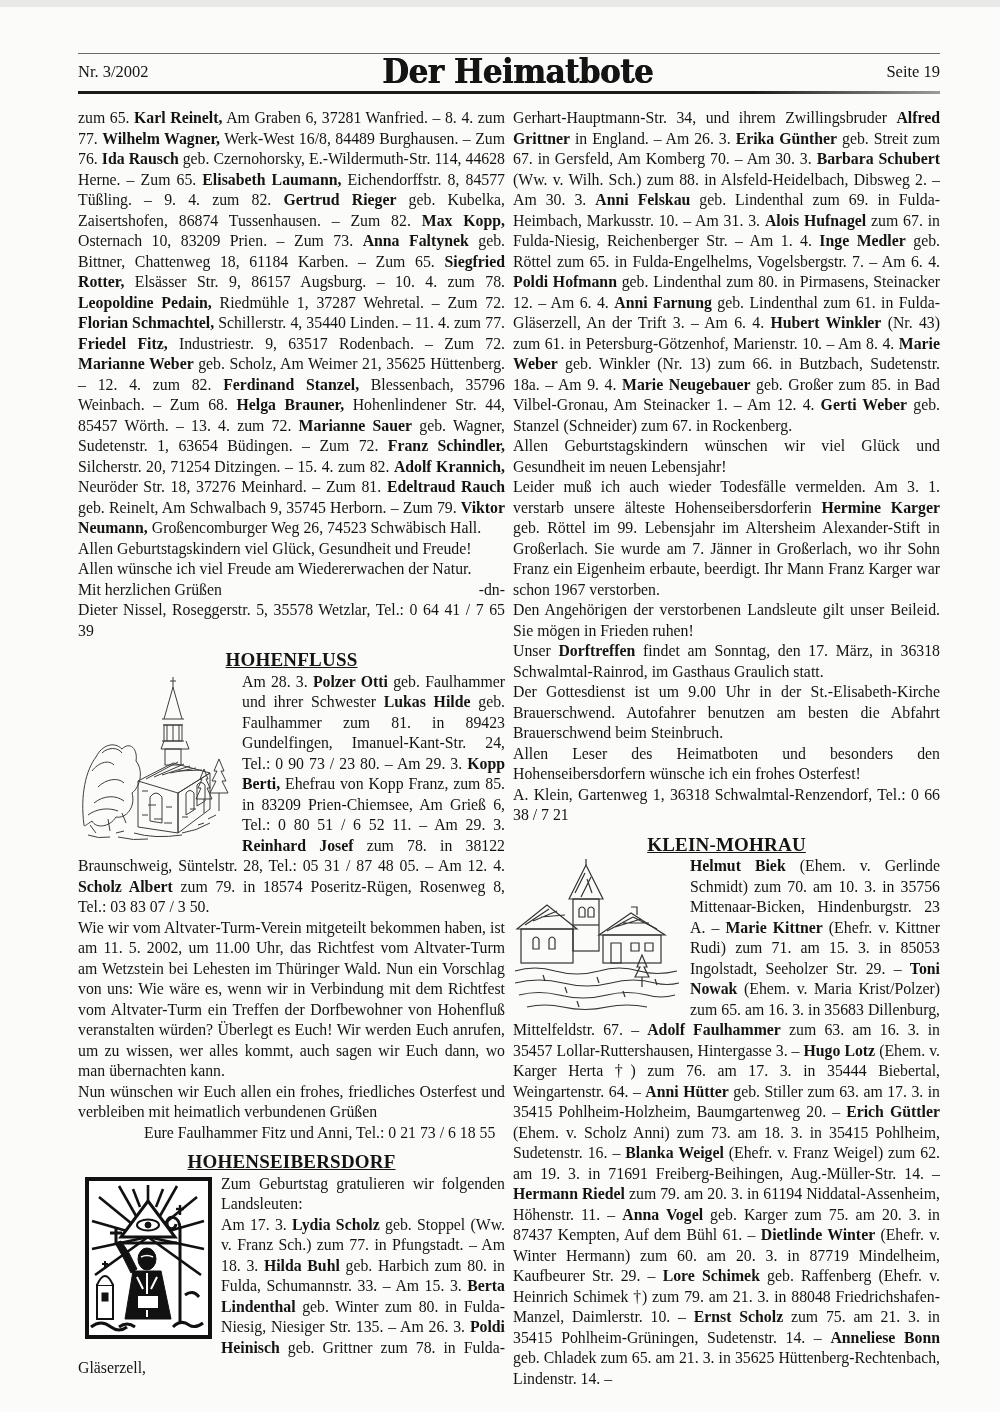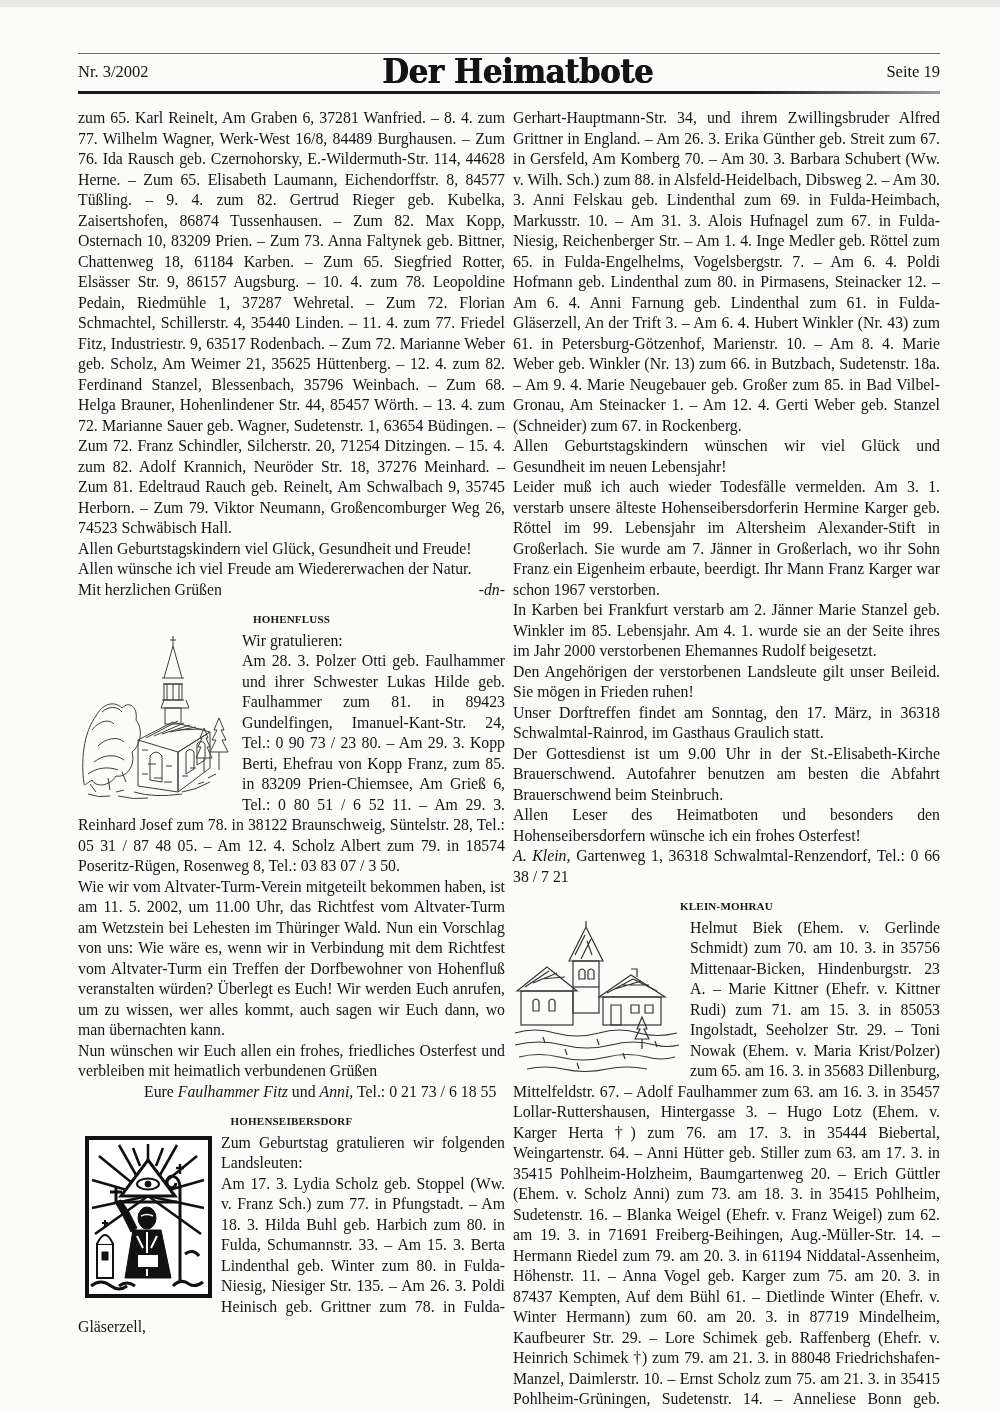--- a/index.html
+++ b/index.html
@@ -23,25 +23,25 @@
     font-family:"DejaVu Serif",serif; font-weight:bold; font-size:31px;
     line-height:30px; transform:scaleY(1.1); letter-spacing:-0.5px;
     text-shadow:0.7px 0 #141414;
   }
   .columns { display:flex; gap:8px; margin-top:17px; }
   .col {
     width:427px; font-size:15.8px; line-height:20.5px;
     text-align:justify; hyphens:auto;
   }
   p { margin:0; }
-  .b { font-weight:normal; }
-  .i { font-style:italic; }
+  .b { font-weight:bold; }
+  .i { }
   .sec-title {
-    font-size:11px; font-weight:bold; text-align:center;
-    margin:9px 0 1px; letter-spacing:0.2px;
+    font-size:19px; font-weight:bold; text-align:center;
+    margin:9px 0 1px; letter-spacing:0.2px;text-decoration:underline;
   }
   .fl { float:left; margin:3px 9px 2px 0; }
   .fl.inset { margin-left:7px; }
   .sigrow { display:flex; justify-content:space-between; }
   .sig-indent { padding-left:66px; text-align:left; }
   svg { display:block; }
 </style>
 </head>
 <body>
 
@@ -57,20 +57,21 @@
     <div class="columns">
 
       <div class="col">
         <p><span>zum 65. </span><span class="b">Karl Reinelt,</span><span> Am Graben 6, 37281 Wanfried. – 8. 4. zum 77. </span><span class="b">Wilhelm Wagner,</span><span> Werk-West 16/8, 84489 Burghausen. – Zum 76. </span><span class="b">Ida Rausch</span><span> geb. Czernohorsky, E.-Wildermuth-Str. 114, 44628 Herne. – Zum 65. </span><span class="b">Elisabeth Laumann,</span><span> Eichendorffstr. 8, 84577 Tüßling. – 9. 4. zum 82. </span><span class="b">Gertrud Rieger</span><span> geb. Kubelka, Zaisertshofen, 86874 Tussenhausen. – Zum 82. </span><span class="b">Max Kopp,</span><span> Osternach 10, 83209 Prien. – Zum 73. </span><span class="b">Anna Faltynek</span><span> geb. Bittner, Chattenweg 18, 61184 Karben. – Zum 65. </span><span class="b">Siegfried Rotter,</span><span> Elsässer Str. 9, 86157 Augsburg. – 10. 4. zum 78. </span><span class="b">Leopoldine Pedain,</span><span> Riedmühle 1, 37287 Wehretal. – Zum 72. </span><span class="b">Florian Schmachtel,</span><span> Schillerstr. 4, 35440 Linden. – 11. 4. zum 77. </span><span class="b">Friedel Fitz,</span><span> Industriestr. 9, 63517 Rodenbach. – Zum 72. </span><span class="b">Marianne Weber</span><span> geb. Scholz, Am Weimer 21, 35625 Hüttenberg. – 12. 4. zum 82. </span><span class="b">Ferdinand Stanzel,</span><span> Blessenbach, 35796 Weinbach. – Zum 68. </span><span class="b">Helga Brauner,</span><span> Hohenlindener Str. 44, 85457 Wörth. – 13. 4. zum 72. </span><span class="b">Marianne Sauer</span><span> geb. Wagner, Sudetenstr. 1, 63654 Büdingen. – Zum 72. </span><span class="b">Franz Schindler,</span><span> Silcherstr. 20, 71254 Ditzingen. – 15. 4. zum 82. </span><span class="b">Adolf Krannich,</span><span> Neuröder Str. 18, 37276 Meinhard. – Zum 81. </span><span class="b">Edeltraud Rauch</span><span> geb. Reinelt, Am Schwalbach 9, 35745 Herborn. – Zum 79. </span><span class="b">Viktor Neumann,</span><span> Großencomburger Weg 26, 74523 Schwäbisch Hall.</span></p>
         <p>Allen Geburtstagskindern viel Glück, Gesundheit und Freude!</p>
         <p>Allen wünsche ich viel Freude am Wiedererwachen der Natur.</p>
         <p class="sigrow">
           <span>Mit herzlichen Grüßen</span>
           <span class="i">-dn-</span>
         </p>
+        <p><span class="i">Dieter Nissel,</span><span> Roseggerstr. 5, 35578 Wetzlar, Tel.: 0 64 41 / 7 65 39</span></p>
 
         <section>
           <h2 class="sec-title">HOHENFLUSS</h2>
           <svg class="fl" width="155" height="170" viewBox="0 0 155 170">
             <g fill="none" stroke="#3d3d3d" stroke-width="1">
               <path d="M6,150 C2,120 8,95 18,82 C24,70 36,66 44,74 C52,66 60,74 58,86 C66,96 62,112 54,118 C58,132 48,144 38,142 C32,152 18,154 14,146 C8,150 6,152 6,150 Z"></path>
               <path d="M14,96 C20,88 30,84 36,90 M20,112 C28,104 40,102 46,108 M16,128 C26,120 38,120 46,126 M24,78 C30,72 40,72 44,78"></path>
               <path d="M10,140 C18,134 30,132 40,136 M12,150 l6,8 M30,144 l2,12 M44,138 l4,10"></path>
               <path d="M86,44 L95,12 L104,44 M95,12 L95,2 M92,6 h6"></path>
               <path d="M84,44 h22 M85,50 h20"></path>
@@ -85,21 +86,20 @@
               <path d="M100,118 L132,98 L132,134 L100,158 Z"></path>
               <path d="M108,118 q4,-5 8,0 l0,17 l-8,5 Z M119,110 q4,-5 8,0 l0,16 l-8,5 Z"></path>
               <path d="M64,116 h6 M70,130 h8 M64,140 h6 M76,144 h8 M88,132 h6 M86,148 h8 M104,142 h6 M112,134 h6"></path>
               <path d="M136,96 l5,-12 l5,12 l-3,0 l5,10 l-4,0 l6,12 l-18,0 l6,-12 l-4,0 l5,-10 Z"></path>
               <path d="M122,104 l4,-10 l4,10 l-2,0 l4,9 l-3,0 l5,11 l-16,0 l5,-11 l-3,0 l4,-9 Z"></path>
               <path d="M141,118 v18 M126,124 v14"></path>
               <path d="M56,158 q20,6 48,2 M40,162 q16,4 30,2 M104,158 q14,-2 28,-10 M10,160 q10,4 22,2"></path>
               <path d="M120,150 l6,-2 M130,144 l8,-4 M46,156 l-8,2"></path>
             </g>
           </svg>
-          <p>Wir gratulieren:</p>
           <p><span>Am 28. 3. </span><span class="b">Polzer Otti</span><span> geb. Faulhammer und ihrer Schwester </span><span class="b">Lukas Hilde</span><span> geb. Faulhammer zum 81. in 89423 Gundelfingen, Imanuel-Kant-Str. 24, Tel.: 0 90 73 / 23 80. – Am 29. 3. </span><span class="b">Kopp Berti,</span><span> Ehefrau von Kopp Franz, zum 85. in 83209 Prien-Chiemsee, Am Grieß 6, Tel.: 0 80 51 / 6 52 11. – Am 29. 3. </span><span class="b">Reinhard Josef</span><span> zum 78. in 38122 Braunschweig, Süntelstr. 28, Tel.: 05 31 / 87 48 05. – Am 12. 4. </span><span class="b">Scholz Albert</span><span> zum 79. in 18574 Poseritz-Rügen, Rosenweg 8, Tel.: 03 83 07 / 3 50.</span></p>
           <p>Wie wir vom Altvater-Turm-Verein mitgeteilt bekommen haben, ist am 11. 5. 2002, um 11.00 Uhr, das Richtfest vom Altvater-Turm am Wetzstein bei Lehesten im Thüringer Wald. Nun ein Vorschlag von uns: Wie wäre es, wenn wir in Verbindung mit dem Richtfest vom Altvater-Turm ein Treffen der Dorfbewohner von Hohenfluß veranstalten würden? Überlegt es Euch! Wir werden Euch anrufen, um zu wissen, wer alles kommt, auch sagen wir Euch dann, wo man übernachten kann.</p>
           <p>Nun wünschen wir Euch allen ein frohes, friedliches Osterfest und verbleiben mit heimatlich verbundenen Grüßen</p>
           <p class="sig-indent"><span>Eure </span><span class="i">Faulhammer Fitz</span><span> und </span><span class="i">Anni,</span><span> Tel.: 0 21 73 / 6 18 55</span></p>
         </section>
 
         <section>
           <h2 class="sec-title">HOHENSEIBERSDORF</h2>
           <svg class="fl inset" width="127" height="162" viewBox="0 0 127 162">
             <rect x="2" y="2" width="123" height="158" fill="#fff" stroke="#111" stroke-width="4"></rect>
@@ -145,21 +145,20 @@
           </svg>
           <p>Zum Geburtstag gratulieren wir folgenden Landsleuten:</p>
           <p><span>Am 17. 3. </span><span class="b">Lydia Scholz</span><span> geb. Stoppel (Ww. v. Franz Sch.) zum 77. in Pfungstadt. – Am 18. 3. </span><span class="b">Hilda Buhl</span><span> geb. Harbich zum 80. in Fulda, Schumannstr. 33. – Am 15. 3. </span><span class="b">Berta Lindenthal</span><span> geb. Winter zum 80. in Fulda-Niesig, Niesiger Str. 135. – Am 26. 3. </span><span class="b">Poldi Heinisch</span><span> geb. Grittner zum 78. in Fulda-Gläserzell,</span></p>
         </section>
       </div>
 
       <div class="col">
         <p><span>Gerhart-Hauptmann-Str. 34, und ihrem Zwillingsbruder </span><span class="b">Alfred Grittner</span><span> in England. – Am 26. 3. </span><span class="b">Erika Günther</span><span> geb. Streit zum 67. in Gersfeld, Am Komberg 70. – Am 30. 3. </span><span class="b">Barbara Schubert</span><span> (Ww. v. Wilh. Sch.) zum 88. in Alsfeld-Heidelbach, Dibsweg 2. – Am 30. 3. </span><span class="b">Anni Felskau</span><span> geb. Lindenthal zum 69. in Fulda-Heimbach, Markusstr. 10. – Am 31. 3. </span><span class="b">Alois Hufnagel</span><span> zum 67. in Fulda-Niesig, Reichenberger Str. – Am 1. 4. </span><span class="b">Inge Medler</span><span> geb. Röttel zum 65. in Fulda-Engelhelms, Vogelsbergstr. 7. – Am 6. 4. </span><span class="b">Poldi Hofmann</span><span> geb. Lindenthal zum 80. in Pirmasens, Steinacker 12. – Am 6. 4. </span><span class="b">Anni Farnung</span><span> geb. Lindenthal zum 61. in Fulda-Gläserzell, An der Trift 3. – Am 6. 4. </span><span class="b">Hubert Winkler</span><span> (Nr. 43) zum 61. in Petersburg-Götzenhof, Marienstr. 10. – Am 8. 4. </span><span class="b">Marie Weber</span><span> geb. Winkler (Nr. 13) zum 66. in Butzbach, Sudetenstr. 18a. – Am 9. 4. </span><span class="b">Marie Neugebauer</span><span> geb. Großer zum 85. in Bad Vilbel-Gronau, Am Steinacker 1. – Am 12. 4. </span><span class="b">Gerti Weber</span><span> geb. Stanzel (Schneider) zum 67. in Rockenberg.</span></p>
         <p>Allen Geburtstagskindern wünschen wir viel Glück und Gesundheit im neuen Lebensjahr!</p>
         <p><span>Leider muß ich auch wieder Todesfälle vermelden. Am 3. 1. verstarb unsere älteste Hohenseibersdorferin </span><span class="b">Hermine Karger</span><span> geb. Röttel im 99. Lebensjahr im Altersheim Alexander-Stift in Großerlach. Sie wurde am 7. Jänner in Großerlach, wo ihr Sohn Franz ein Eigenheim erbaute, beerdigt. Ihr Mann Franz Karger war schon 1967 verstorben.</span></p>
-        <p><span>In Karben bei Frankfurt verstarb am 2. Jänner </span><span class="b">Marie Stanzel</span><span> geb. Winkler im 85. Lebensjahr. Am 4. 1. wurde sie an der Seite ihres im Jahr 2000 verstorbenen Ehemannes Rudolf beigesetzt.</span></p>
         <p>Den Angehörigen der verstorbenen Landsleute gilt unser Beileid. Sie mögen in Frieden ruhen!</p>
         <p><span>Unser </span><span class="b">Dorftreffen</span><span> findet am Sonntag, den 17. März, in 36318 Schwalmtal-Rainrod, im Gasthaus Graulich statt.</span></p>
         <p>Der Gottesdienst ist um 9.00 Uhr in der St.-Elisabeth-Kirche Brauerschwend. Autofahrer benutzen am besten die Abfahrt Brauerschwend beim Steinbruch.</p>
         <p>Allen Leser des Heimatboten und besonders den Hohenseibersdorfern wünsche ich ein frohes Osterfest!</p>
         <p><span class="i">A. Klein,</span><span> Gartenweg 1, 36318 Schwalmtal-Renzendorf, Tel.: 0 66 38 / 7 21</span></p>
 
         <section>
           <h2 class="sec-title">KLEIN-MOHRAU</h2>
           <svg class="fl" width="168" height="158" viewBox="0 0 168 158">
             <g fill="none" stroke="#333" stroke-width="1.2">

